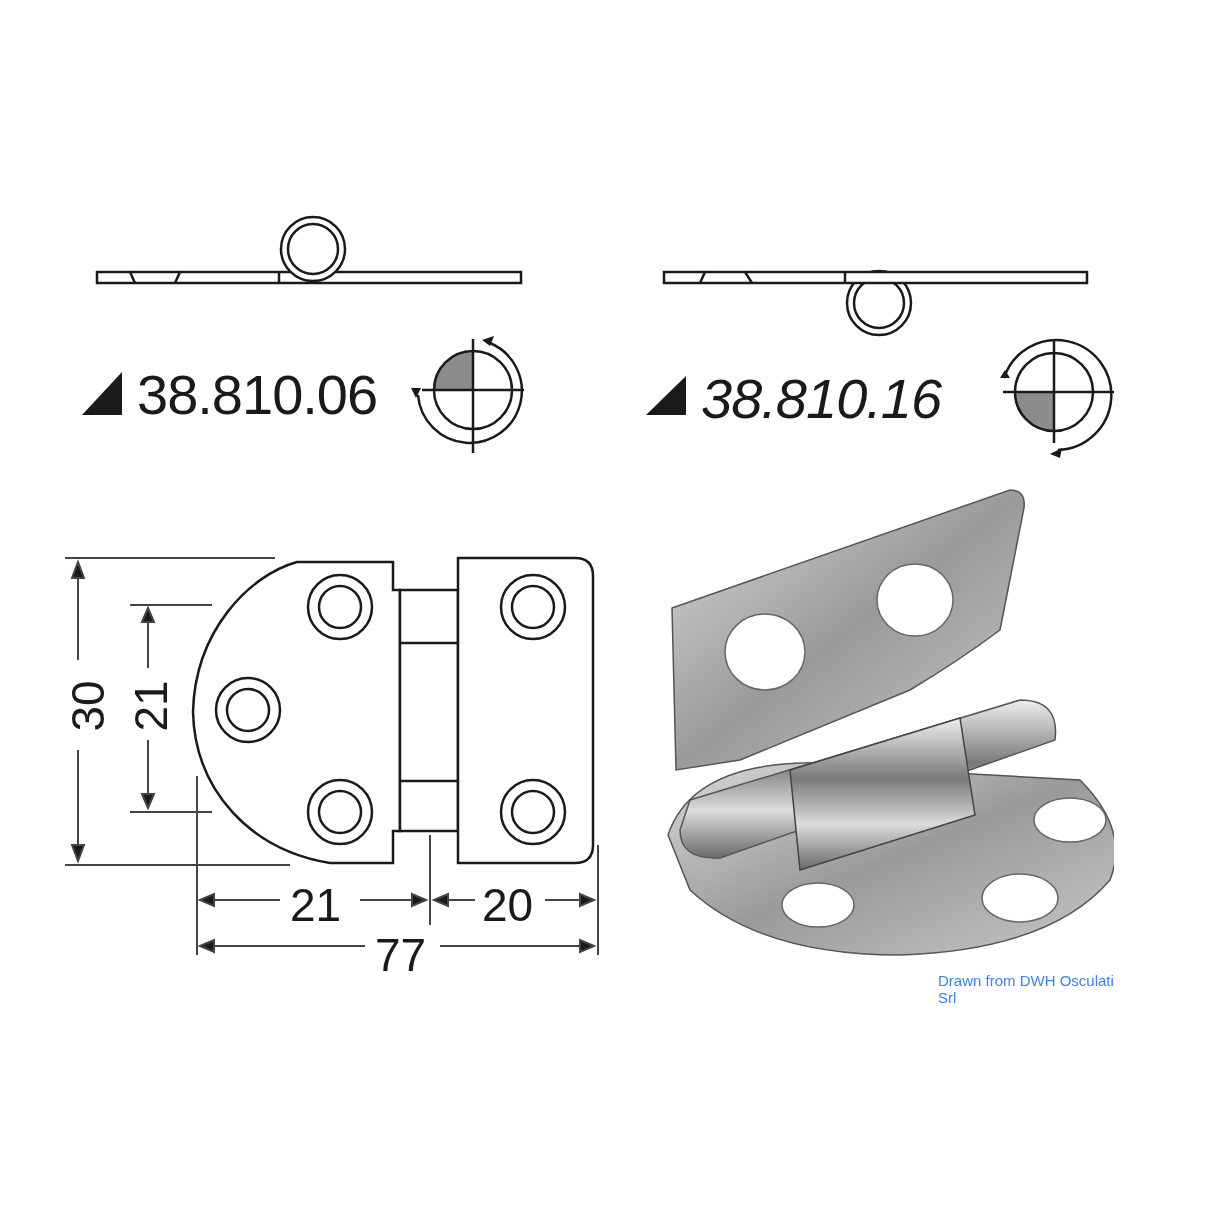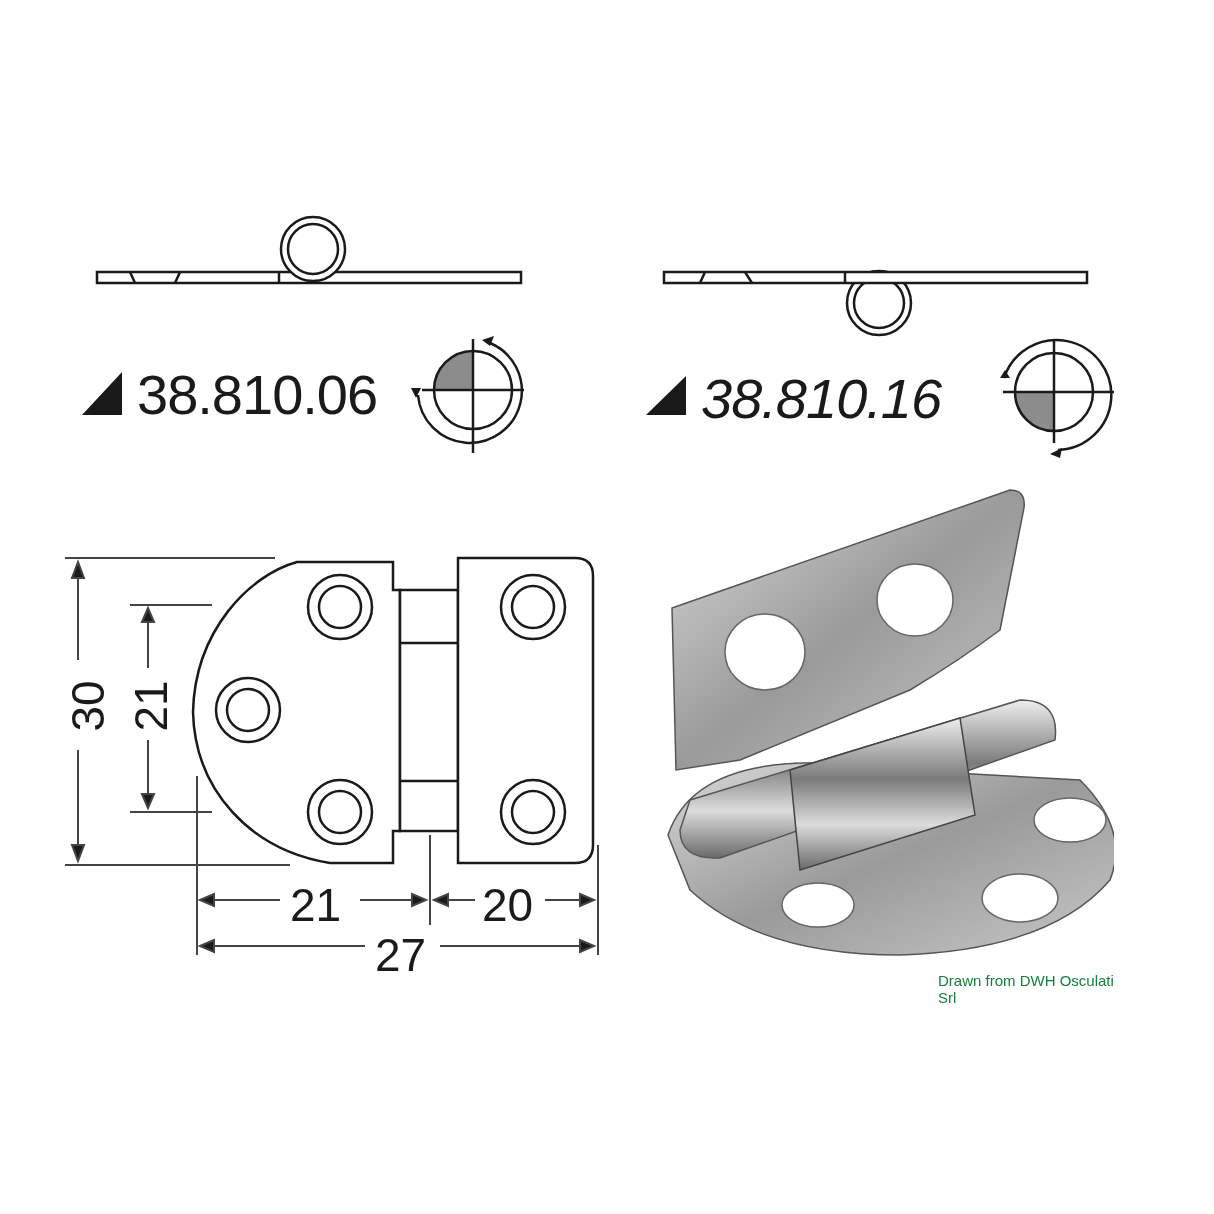--- a/index.html
+++ b/index.html
@@ -1,21 +1,21 @@
 <!DOCTYPE html>
 <html><head>
 <meta charset="utf-8">
 <style>
   html,body{margin:0;padding:0;background:#ffffff;}
   #canvas{position:relative;width:1114px;height:1214px;background:#ffffff;overflow:hidden;font-family:"Liberation Sans",sans-serif;}
   svg{position:absolute;left:0;top:0;}
   .code{position:absolute;font-family:"Liberation Sans",sans-serif;font-size:56px;color:#1a1a1a;letter-spacing:-1px;line-height:1;}
   .dim{position:absolute;font-family:"Liberation Sans",sans-serif;font-size:46px;color:#1a1a1a;line-height:1;}
   .dim-v{transform:rotate(-90deg);transform-origin:center center;}
-  .credit{position:absolute;font-family:"Liberation Sans",sans-serif;font-size:15px;color:#15803d;}
+  .credit{position:absolute;font-family:"Liberation Sans",sans-serif;font-size:15px;color:#3b82f6;}
 </style>
 </head>
 <body>
 
 <div id="canvas">
 <svg width="1214" height="1214" viewBox="0 0 1214 1214">
 
   <g stroke="#1a1a1a" stroke-width="2.5" fill="#fff">
     <rect x="97" y="272" width="424" height="11"></rect>
     <line x1="279" y1="272" x2="279" y2="283"></line>
@@ -131,16 +131,16 @@
   </g>
 </svg>
 
 <div class="code" style="left:137px;top:367px;">38.810.06</div>
 <div class="code" style="left:701px;top:371px;font-style:italic;">38.810.16</div>
 
 <div class="dim dim-v" style="left:62px;top:683px;">30</div>
 <div class="dim dim-v" style="left:125px;top:683px;">21</div>
 <div class="dim" style="left:290px;top:882px;">21</div>
 <div class="dim" style="left:482px;top:882px;">20</div>
-<div class="dim" style="left:375px;top:932px;">27</div>
+<div class="dim" style="left:375px;top:932px;">77</div>
 
 <div class="credit" style="left:938px;top:972px;">Drawn from DWH Osculati Srl</div>
 </div>
 
 </body></html>

